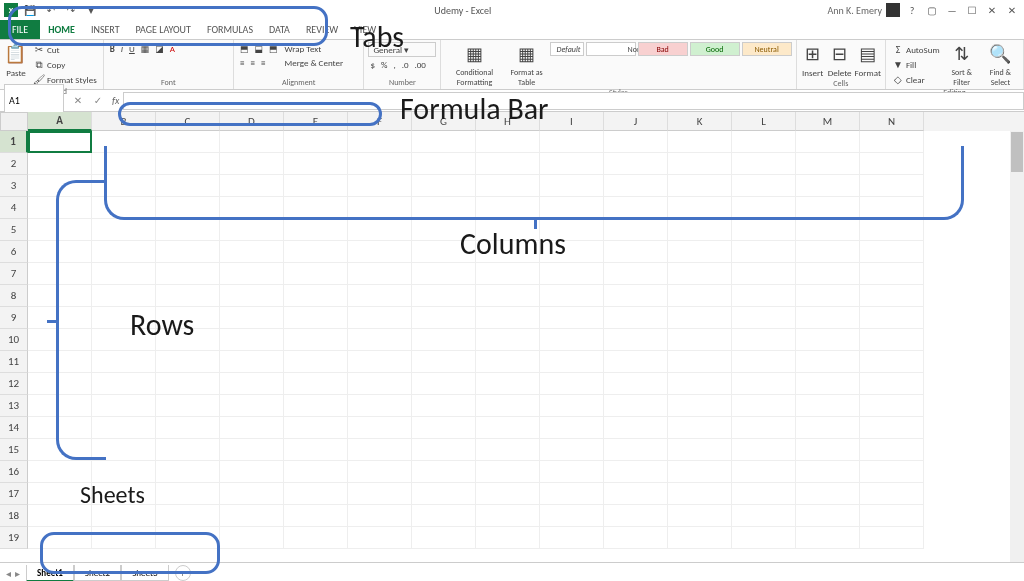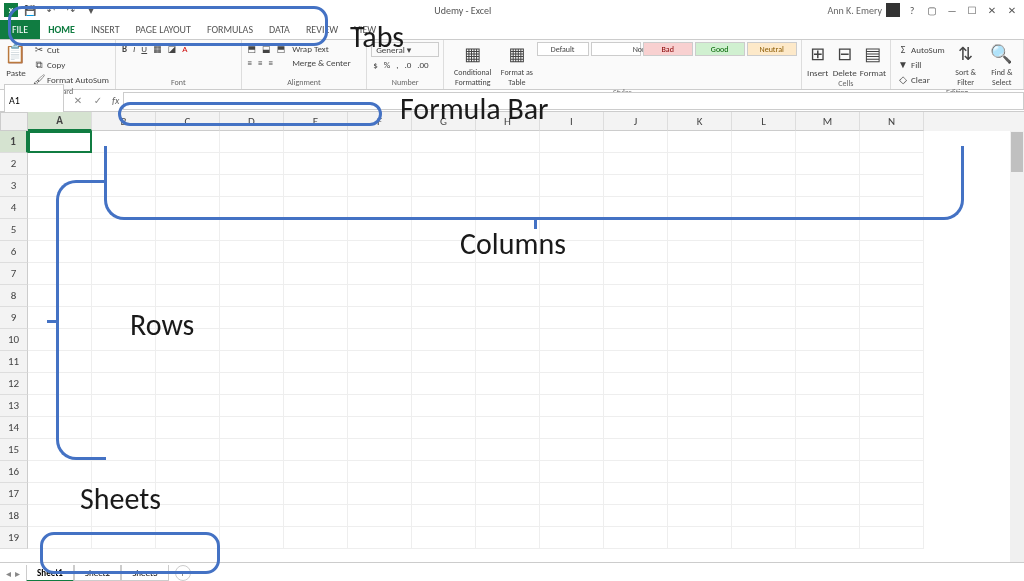--- a/index.html
+++ b/index.html
@@ -188,21 +188,21 @@
       position: absolute;
       font-family: Calibri, Arial;
       color: #1a1a1a;
       font-weight: 400;
       pointer-events: none;
     }
     .anno-tabs { left: 350px; top: 18px; font-size: 30px; }
     .anno-fbar { left: 400px; top: 90px; font-size: 30px; }
     .anno-cols { left: 460px; top: 225px; font-size: 30px; }
     .anno-rows { left: 130px; top: 306px; font-size: 30px; }
-    .anno-sheets { left: 80px; top: 480px; font-size: 30px; }
+    .anno-sheets { left: 80px; top: 480px; font-size: 24px; }
     .anno-box {
       position: absolute;
       border: 3px solid #4472c4;
       border-radius: 14px;
       pointer-events: none;
     }
     .anno-box-tabs { left: 8px; top: 6px; width: 320px; height: 40px; }
     .anno-box-fbar { left: 118px; top: 102px; width: 264px; height: 24px; }
     .anno-box-sheets { left: 40px; top: 532px; width: 180px; height: 42px; }
     
@@ -287,21 +287,21 @@
         <div class="rbtn">
             <span class="rico">✂</span>
             <span>Cut</span>
           </div>
         <div class="rbtn">
             <span class="rico">⧉</span>
             <span>Copy</span>
           </div>
         <div class="rbtn">
             <span class="rico">🖌</span>
-            <span>Format AutoSum</span>
+            <span>Format Styles</span>
           </div>
       </div>
     </div>
     <div class="rgroup-label">Clipboard</div>
   </div>
 
   <div class="rgroup" style="width:140px;">
     <div class="rgroup-body">
       <div class="rgroup-col" style="width:100%;">
         <div class="rgroup-row">
@@ -364,21 +364,21 @@
       <div class="rgroup-col" style="align-items:center;">
         <span class="rico rico-lg">▦</span>
         <span style="font-size:8px;text-align:center;">Conditional Formatting</span>
       </div>
       <div class="rgroup-col" style="align-items:center;">
         <span class="rico rico-lg">▦</span>
         <span style="font-size:8px;text-align:center;">Format as Table</span>
       </div>
       <div class="rgroup-col">
         <div class="rgroup-row">
-          <div class="cellstyle cs-normal" style="width:52px;">Default</div>
+          <div class="cellstyle cs-normal" style="width:34px;font-style:italic;">Default</div>
           <div class="cellstyle cs-normal" style="width:50px;padding-left:41px;">Normal</div>
           <div class="cellstyle cs-bad" style="width:50px;">Bad</div>
           <div class="cellstyle cs-good" style="width:50px;">Good</div>
           <div class="cellstyle cs-neutral" style="width:50px;">Neutral</div>
         </div>
       </div>
     </div>
     <div class="rgroup-label">Styles</div>
   </div>
 

